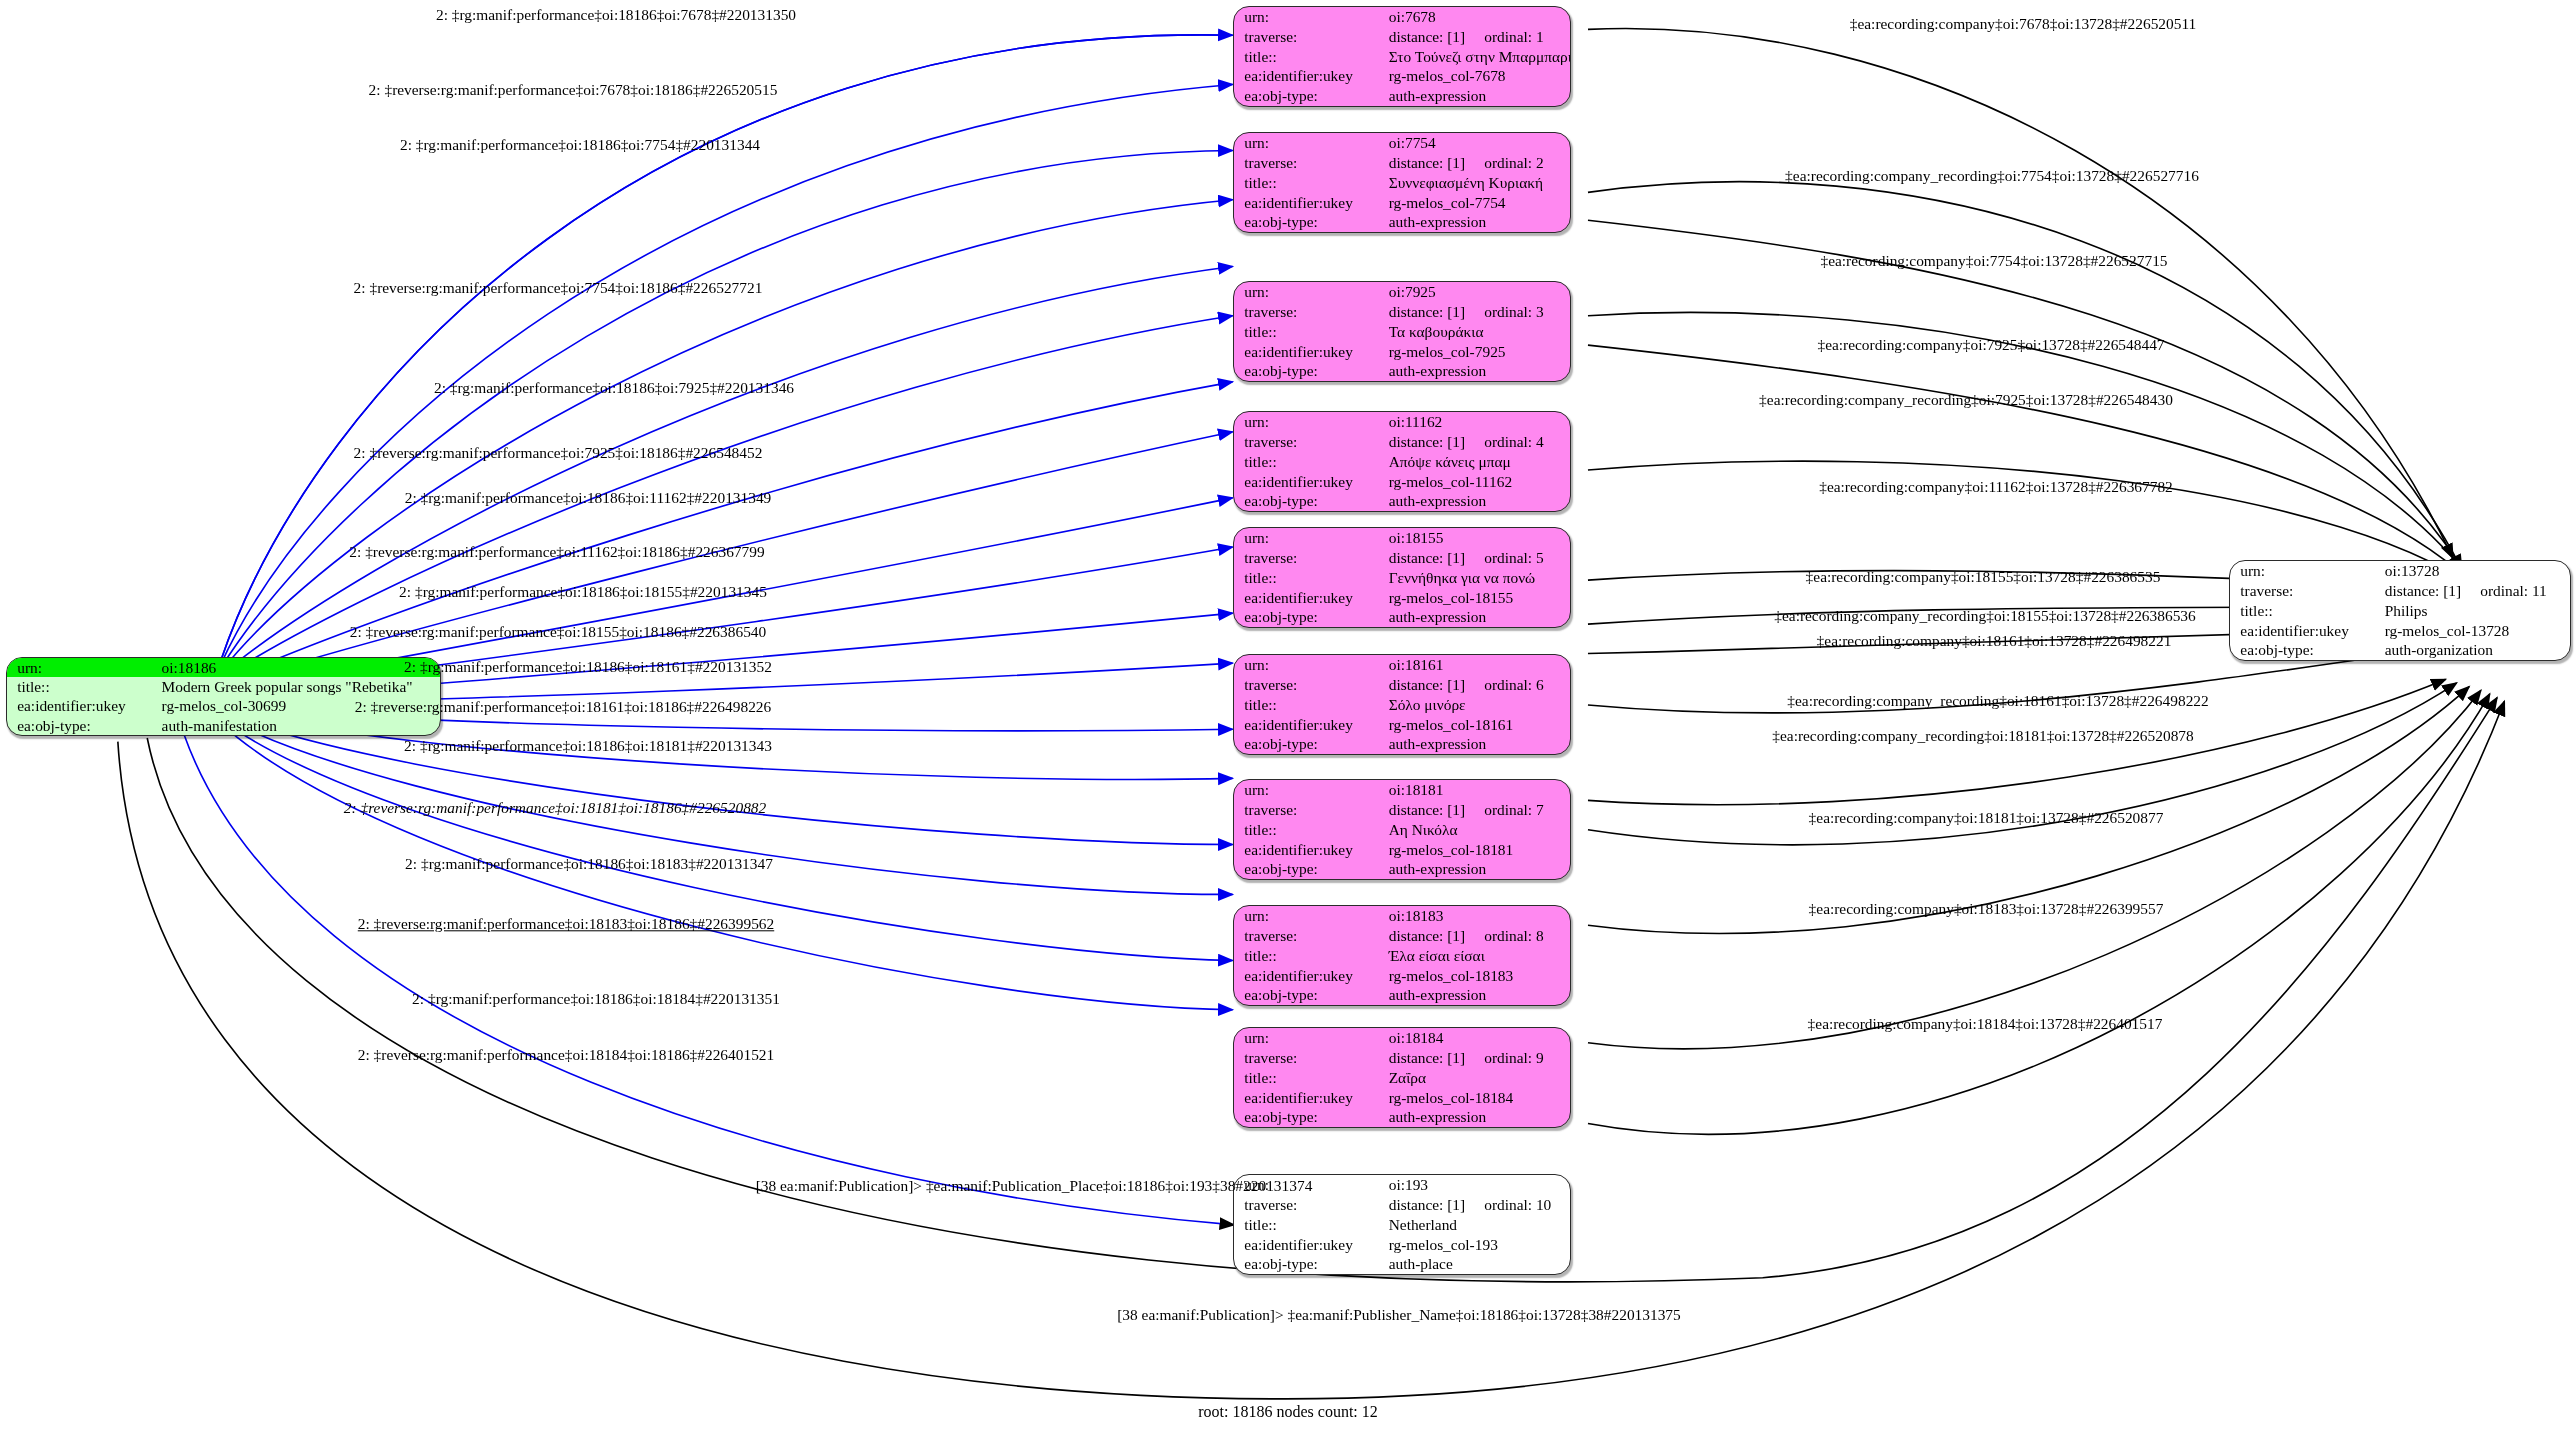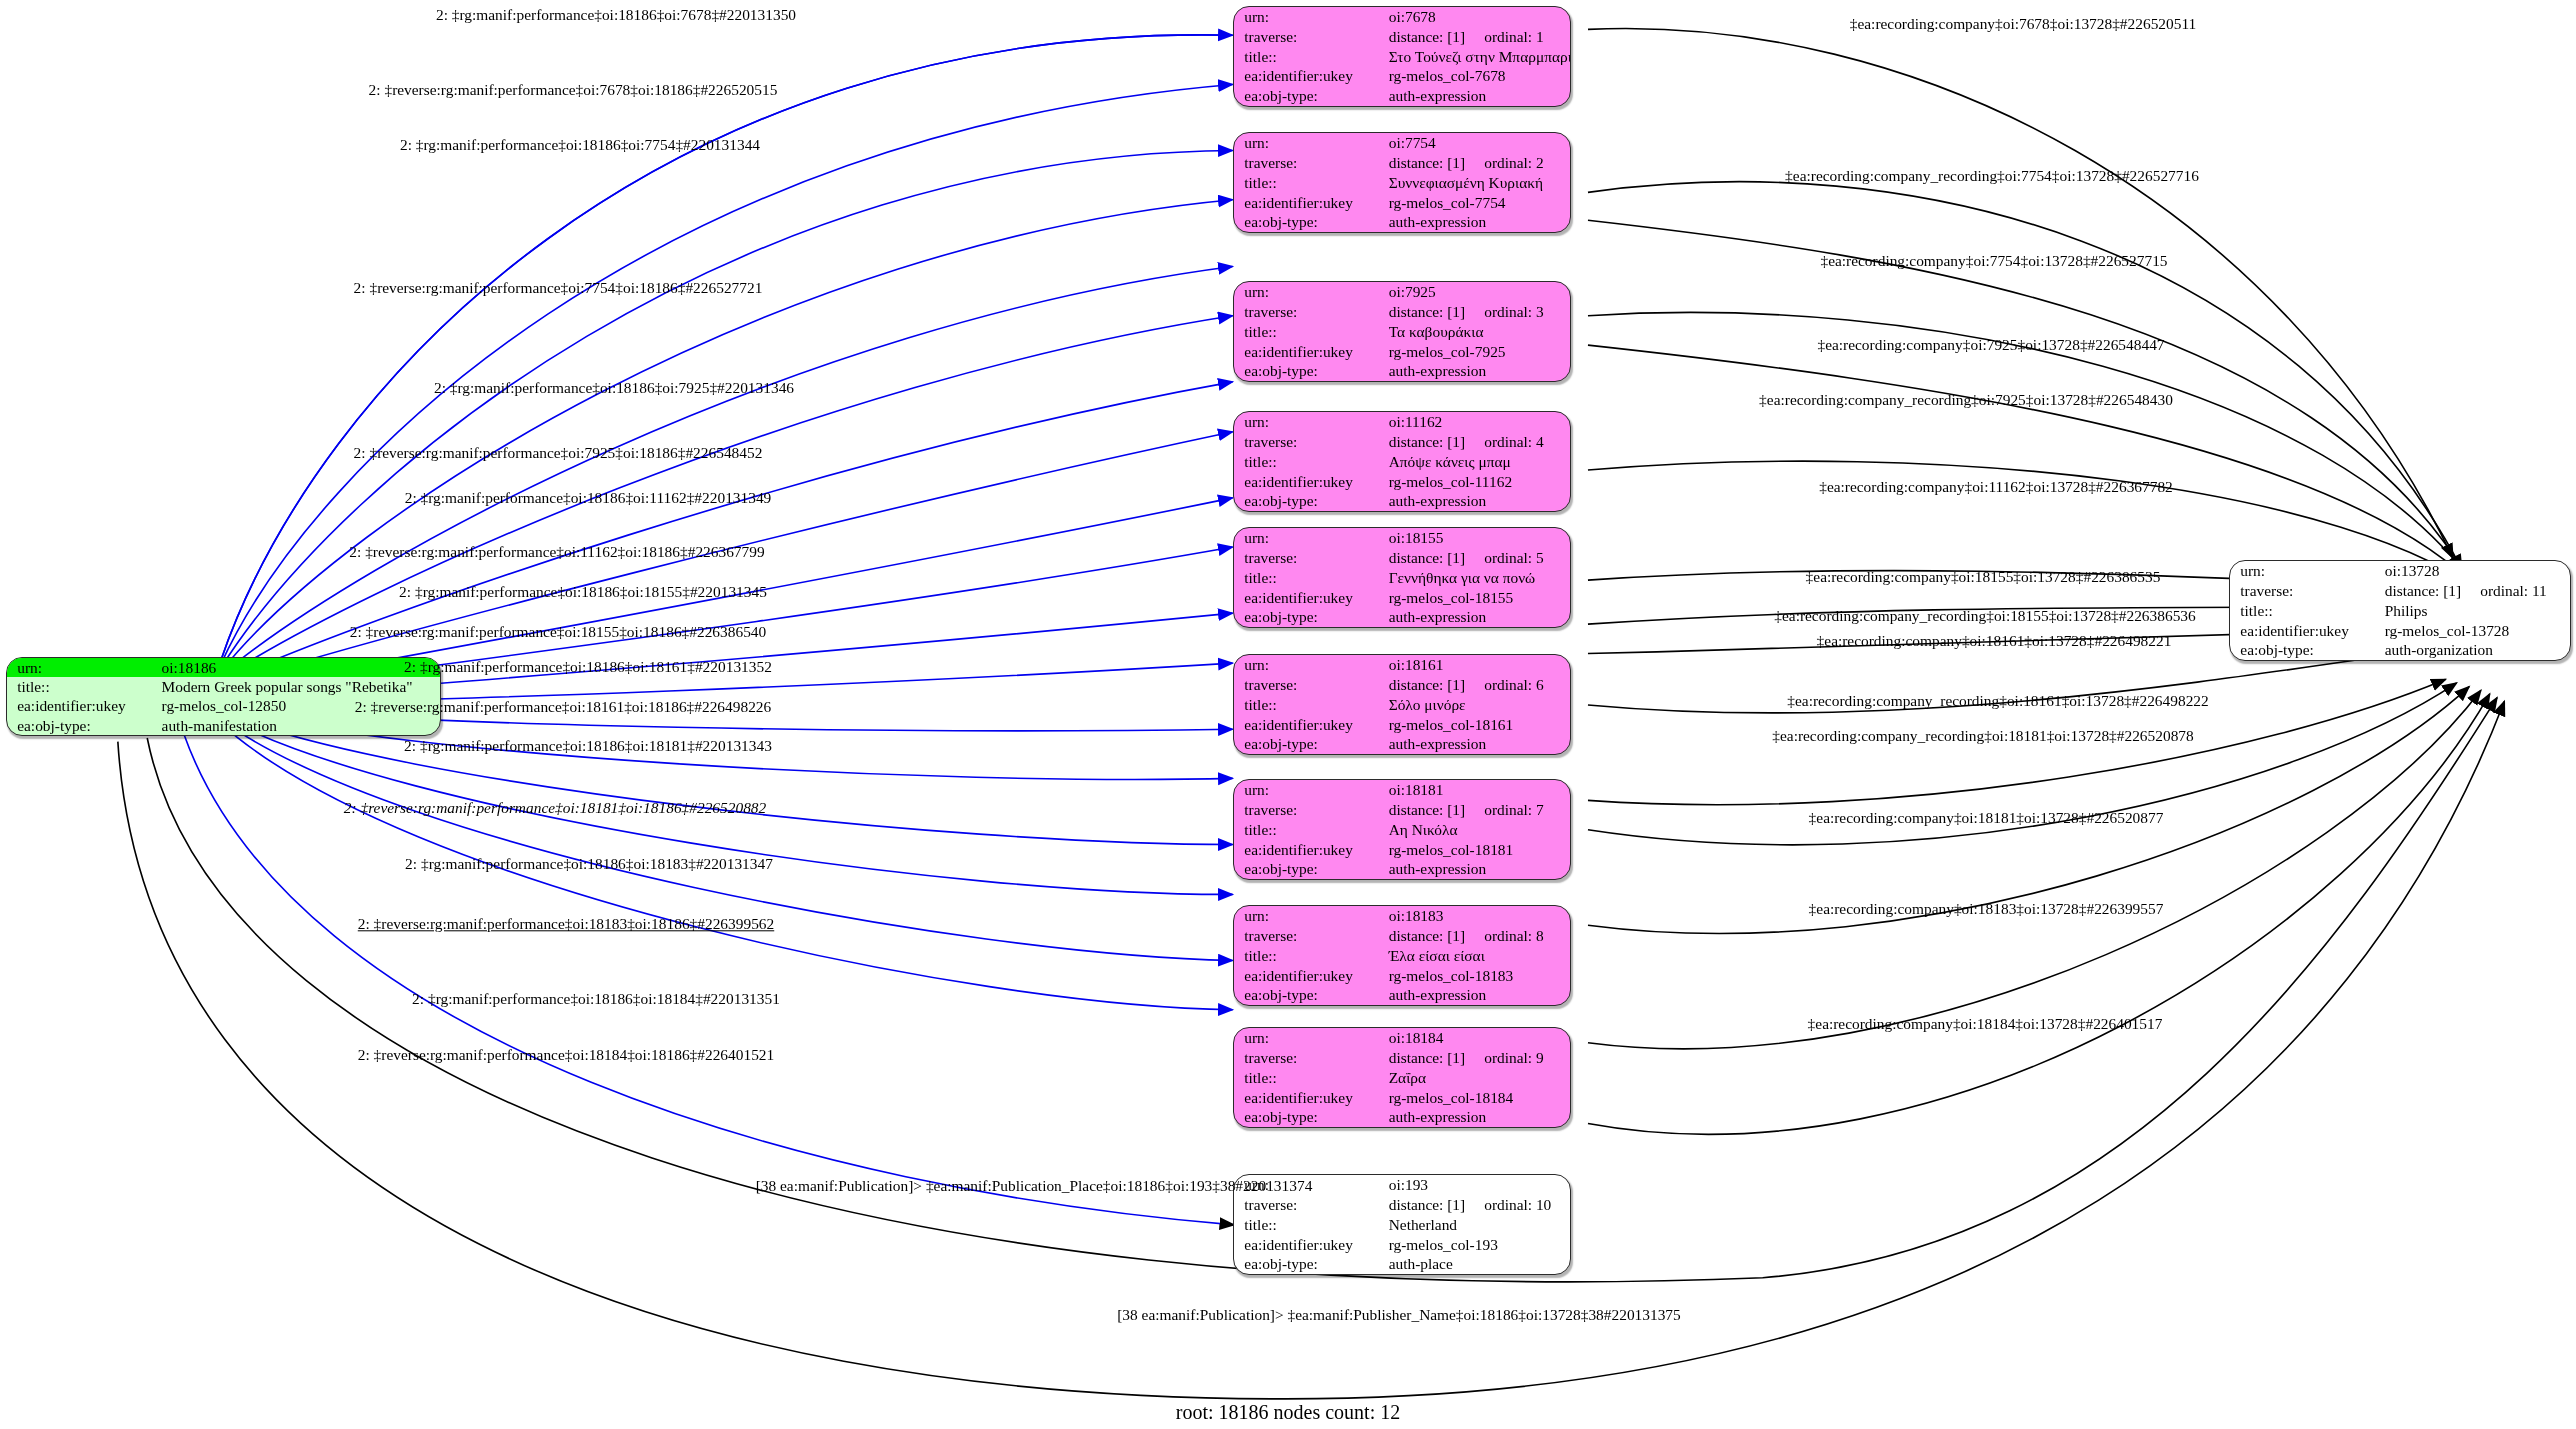--- a/index.html
+++ b/index.html
@@ -67,21 +67,21 @@
   .elabel {
     position: absolute;
     font-size: 15.4px;
     line-height: 1;
     white-space: nowrap;
     color: #000;
     transform: translate(-50%, -50%);
   }
   .footer {
     position: absolute;
-    font-size: 20px;
+    font-size: 16px;
     white-space: nowrap;
     transform: translate(-50%, -50%);
   }
 </style>
 </head>
 <body>
 
 <div id="canvas">
 
   <svg class="edges" viewBox="0 0 3507 1946">
@@ -152,21 +152,21 @@
           <tr>
         <td class="k hl">urn:</td>
         <td class="v hl">oi:18186</td>
       </tr>
       <tr>
         <td class="k">title::</td>
         <td class="v">Modern Greek popular songs "Rebetika"</td>
       </tr>
       <tr>
         <td class="k">ea:identifier:ukey</td>
-        <td class="v">rg-melos_col-12850</td>
+        <td class="v">rg-melos_col-30699</td>
       </tr>
       <tr>
         <td class="k">ea:obj-type:</td>
         <td class="v">auth-manifestation</td>
       </tr>
     </tbody>
       </table>
   </div>
 
   <div id="expr-host">

